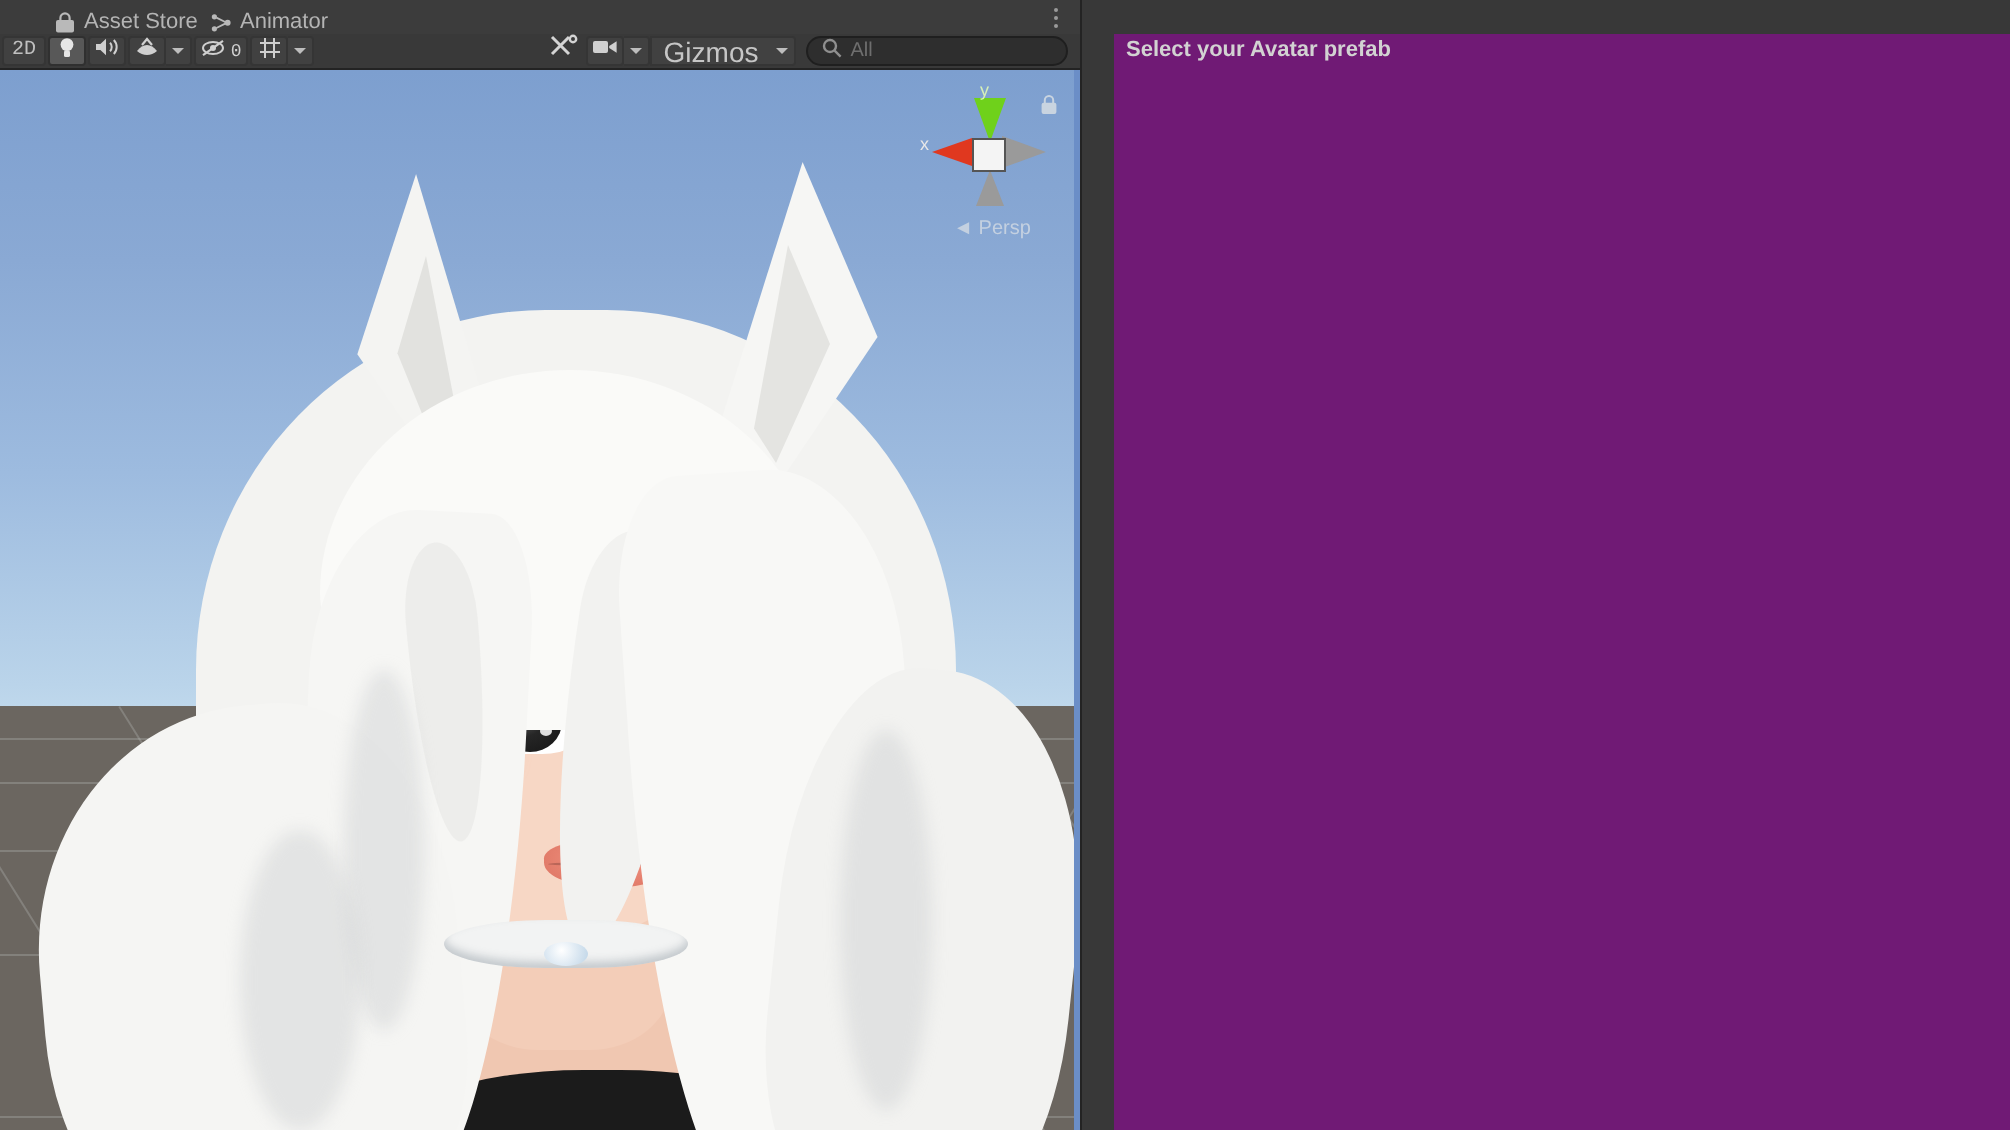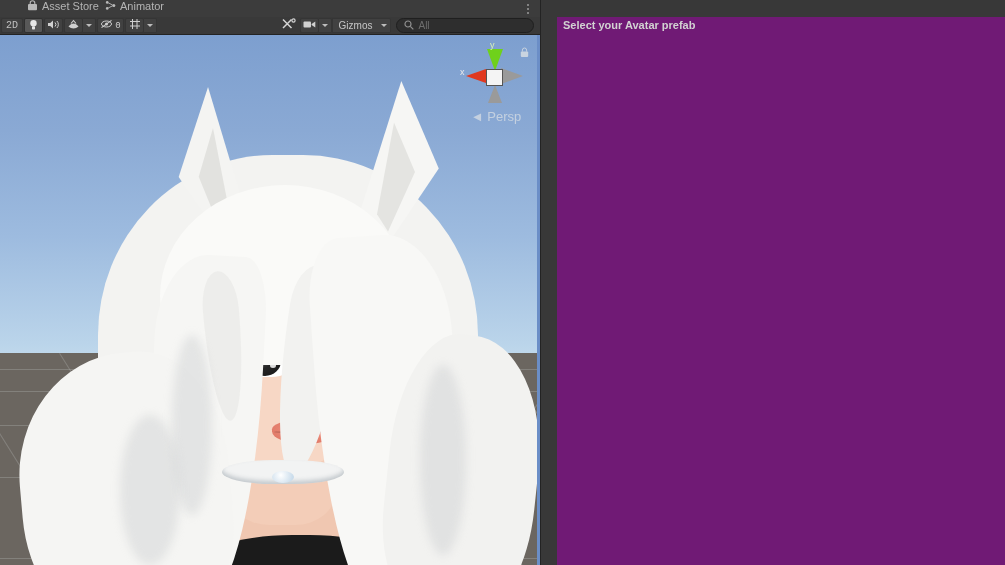--- a/index.html
+++ b/index.html
@@ -29,21 +29,21 @@
   }
   
   #scene-tabbar {
     position: absolute; left: 0; top: 0;
     width: 540px; height: 17px;
     background: #3c3c3c;
     border-bottom: 1px solid #232323;
   }
   .tab {
     position: absolute; top: 0; height: 17px;
-    display: flex; align-items: flex-start; gap: 4px;
+    display: flex; align-items: flex-end; gap: 4px;
     padding: 0 9px;
     font-size: 11px; color: #b4b4b4;
     white-space: nowrap;
   }
   .tab.active { background: #383838; color: #d2d2d2; }
   #tab-asset-store { left: 18px; }
   #tab-animator { left: 96px; }
   .tab-icon { display: inline-block; width: 11px; height: 11px; }
   #scene-kebab {
     position: absolute; right: 6px; top: 2px;
@@ -83,21 +83,21 @@
   }
   .caret-glyph {
     width: 0; height: 0;
     border-left: 3px solid transparent; border-right: 3px solid transparent;
     border-top: 3px solid #bdbdbd;
   }
   #tb-2d { padding: 0 4px; font-size: 10px; color: #c0c0c0; }
   #tb-gizmos-label {
     height: 15px; padding: 0 6px; background: #414141;
     border: 1px solid #353535; border-right: none;
-    display: flex; align-items: center; font-size: 10px; color: #c6c6c6;
+    display: flex; align-items: center; font-size: 14px; color: #c6c6c6;
     box-sizing: border-box;
   }
   #tb-search {
     height: 15px; margin-left: 5px; flex: 1; margin-right: 6px;
     background: #2e2e2e; border: 1px solid #1f1f1f; border-radius: 8px;
     display: flex; align-items: center; gap: 4px; padding: 0 7px;
     box-sizing: border-box;
   }
   #tb-search .ph { color: #6e6e6e; font-size: 10px; }
   #tb-spacer { flex: 1; }
@@ -281,21 +281,21 @@
     border-top: 7px solid transparent; border-bottom: 7px solid transparent;
     border-right: 20px solid #e0381f; }
   #gz-z { left: 47px; top: 29px;
     border-top: 8px solid transparent; border-bottom: 8px solid transparent;
     border-left: 22px solid #9a9a9a; }
   #gz-x-label { position: absolute; left: 6px; top: 28px; font-size: 9px; color: #e8e8e8; }
   #gz-y-label { position: absolute; left: 36px; top: 1px; font-size: 9px; color: #d6f0b8; }
   #gz-lock { position: absolute; right: 3px; top: 8px; width: 9px; height: 11px; }
   #gz-persp {
     position: absolute; left: 6px; top: 70px; width: 72px;
-    text-align: center; font-size: 13px; color: #d3dbe4; opacity: .8;
+    text-align: center; font-size: 10px; color: #d3dbe4; opacity: .8;
   }
 
   
   #insp-pane {
     position: absolute; left: 540px; top: 0;
     width: 465px; height: 565px;
     background: #383838;
     border-left: 1px solid #232323;
   }
   #scene-edge {

